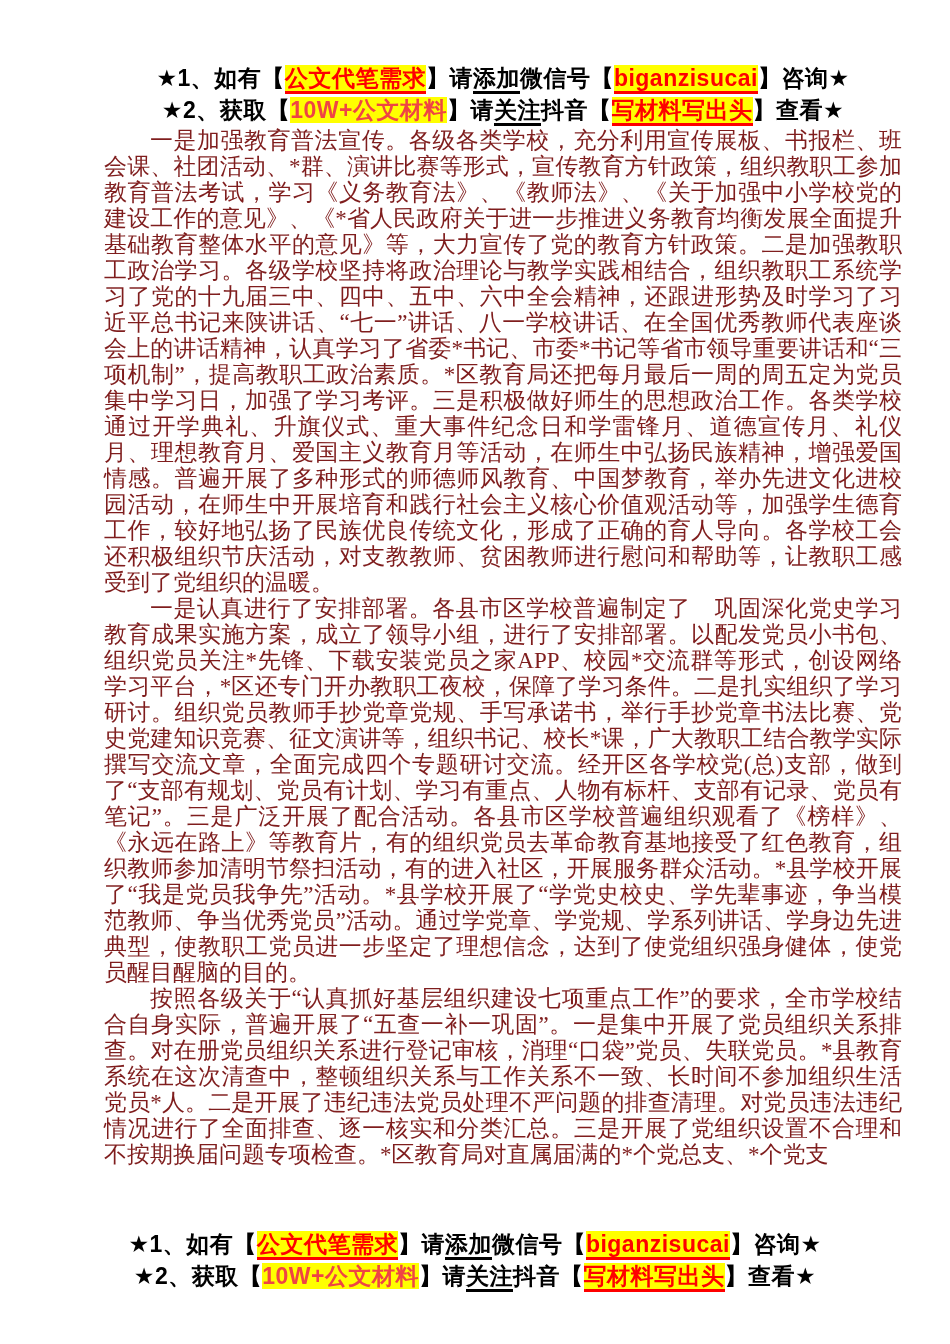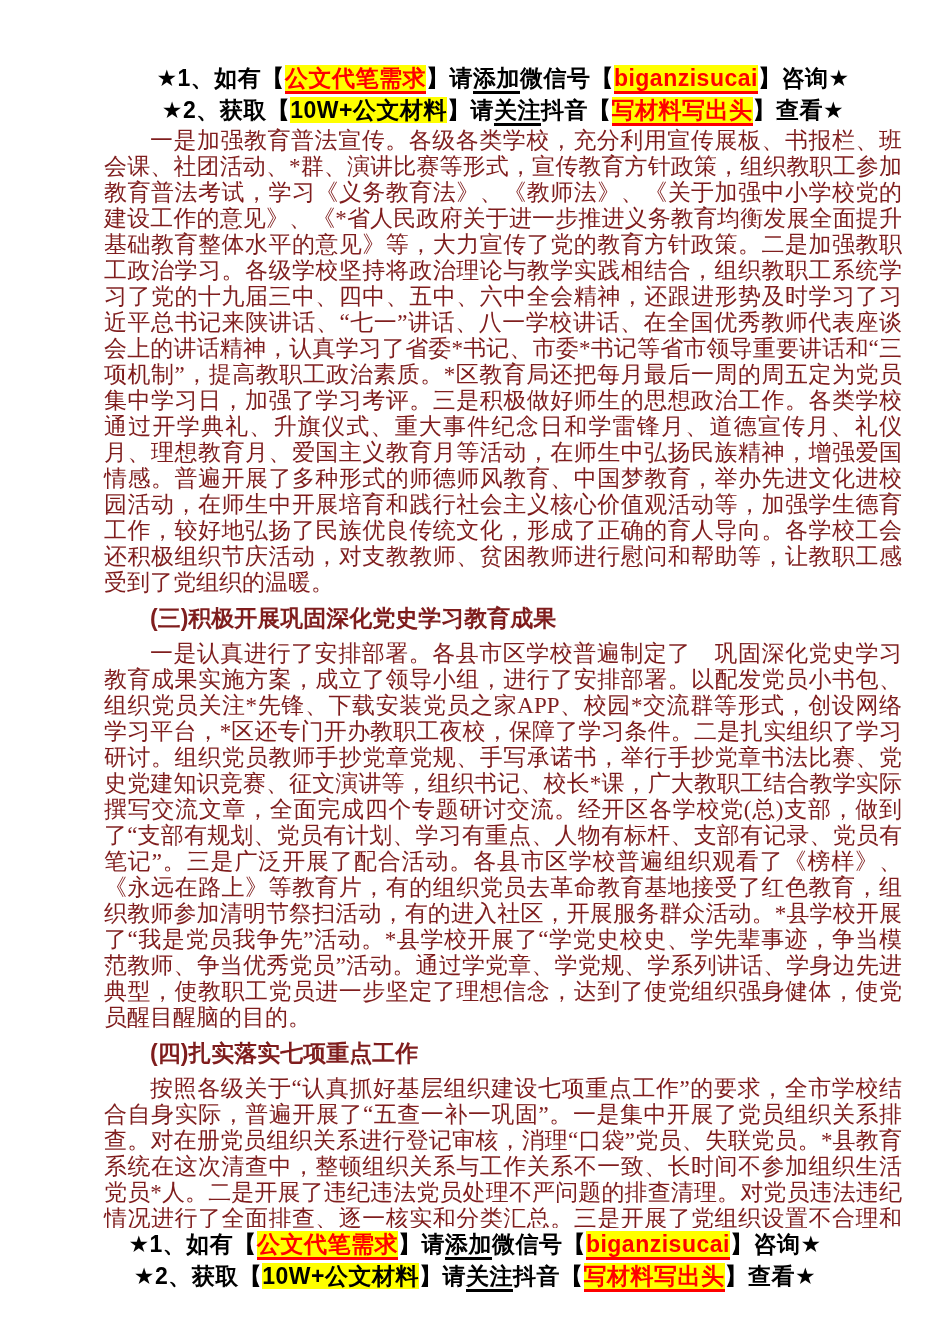--- a/index.html
+++ b/index.html
@@ -26,21 +26,21 @@
     position: absolute;
     left: 0;
     top: 1228px;
     width: 950px;
     height: 116px;
     background: #ffffff;
     padding: 0 104px;
   }
   .seg { white-space: pre-wrap; }
   .seg-u   { border-bottom: 3px solid #000000; }
-  .seg-hl  { background: #ffff00; color: #000000; }
+  .seg-hl  { background: #ffff00; color: #ef4444; }
   .seg-hlu { background: #ffff00; color: #fe0000; border-bottom: 3px solid #fe0000; }
   
   .doc-body {
     margin-top: 2px;
     color: #7f1d1d;
   }
   .blk-paragraph {
     font-family: "Liberation Serif", "DejaVu Serif", serif;
     font-size: 23px;
     line-height: 26px;
@@ -61,23 +61,21 @@
 
 <div class="page">
 
   <div class="promo promo-top">
     <div class="promo-line"><span class="seg seg-plain">★1、如有【</span><span class="seg seg-hlu">公文代笔需求</span><span class="seg seg-plain">】请</span><span class="seg seg-u">添加</span><span class="seg seg-plain">微信号【</span><span class="seg seg-hlu">biganzisucai</span><span class="seg seg-plain">】咨询★</span></div>
     <div class="promo-line"><span class="seg seg-plain">★2、获取【</span><span class="seg seg-hl">10W+公文材料</span><span class="seg seg-plain">】请</span><span class="seg seg-u">关注</span><span class="seg seg-plain">抖音【</span><span class="seg seg-hlu">写材料写出头</span><span class="seg seg-plain">】查看★</span></div>
   </div>
 
   <div class="doc-body">
       <p class="blk-paragraph">一是加强教育普法宣传。各级各类学校，充分利用宣传展板、书报栏、班会课、社团活动、*群、演讲比赛等形式，宣传教育方针政策，组织教职工参加教育普法考试，学习《义务教育法》、《教师法》、《关于加强中小学校党的建设工作的意见》、《*省人民政府关于进一步推进义务教育均衡发展全面提升基础教育整体水平的意见》等，大力宣传了党的教育方针政策。二是加强教职工政治学习。各级学校坚持将政治理论与教学实践相结合，组织教职工系统学习了党的十九届三中、四中、五中、六中全会精神，还跟进形势及时学习了习近平总书记来陕讲话、“七一”讲话、八一学校讲话、在全国优秀教师代表座谈会上的讲话精神，认真学习了省委*书记、市委*书记等省市领导重要讲话和“三项机制”，提高教职工政治素质。*区教育局还把每月最后一周的周五定为党员集中学习日，加强了学习考评。三是积极做好师生的思想政治工作。各类学校通过开学典礼、升旗仪式、重大事件纪念日和学雷锋月、道德宣传月、礼仪月、理想教育月、爱国主义教育月等活动，在师生中弘扬民族精神，增强爱国情感。普遍开展了多种形式的师德师风教育、中国梦教育，举办先进文化进校园活动，在师生中开展培育和践行社会主义核心价值观活动等，加强学生德育工作，较好地弘扬了民族优良传统文化，形成了正确的育人导向。各学校工会还积极组织节庆活动，对支教教师、贫困教师进行慰问和帮助等，让教职工感受到了党组织的温暖。</p>
-      <h3 class="blk-heading">(三)积极开展巩固深化党史学习教育成果</h3>
       <p class="blk-paragraph">一是认真进行了安排部署。各县市区学校普遍制定了　巩固深化党史学习教育成果实施方案，成立了领导小组，进行了安排部署。以配发党员小书包、组织党员关注*先锋、下载安装党员之家APP、校园*交流群等形式，创设网络学习平台，*区还专门开办教职工夜校，保障了学习条件。二是扎实组织了学习研讨。组织党员教师手抄党章党规、手写承诺书，举行手抄党章书法比赛、党史党建知识竞赛、征文演讲等，组织书记、校长*课，广大教职工结合教学实际撰写交流文章，全面完成四个专题研讨交流。经开区各学校党(总)支部，做到了“支部有规划、党员有计划、学习有重点、人物有标杆、支部有记录、党员有笔记”。三是广泛开展了配合活动。各县市区学校普遍组织观看了《榜样》、《永远在路上》等教育片，有的组织党员去革命教育基地接受了红色教育，组织教师参加清明节祭扫活动，有的进入社区，开展服务群众活动。*县学校开展了“我是党员我争先”活动。*县学校开展了“学党史校史、学先辈事迹，争当模范教师、争当优秀党员”活动。通过学党章、学党规、学系列讲话、学身边先进典型，使教职工党员进一步坚定了理想信念，达到了使党组织强身健体，使党员醒目醒脑的目的。</p>
-      <h3 class="blk-heading">(四)扎实落实七项重点工作</h3>
       <p class="blk-paragraph">按照各级关于“认真抓好基层组织建设七项重点工作”的要求，全市学校结合自身实际，普遍开展了“五查一补一巩固”。一是集中开展了党员组织关系排查。对在册党员组织关系进行登记审核，消理“口袋”党员、失联党员。*县教育系统在这次清查中，整顿组织关系与工作关系不一致、长时间不参加组织生活党员*人。二是开展了违纪违法党员处理不严问题的排查清理。对党员违法违纪情况进行了全面排查、逐一核实和分类汇总。三是开展了党组织设置不合理和不按期换届问题专项检查。*区教育局对直属届满的*个党总支、*个党支</p>
     </div>
 
   <div class="promo promo-bottom">
     <div class="promo-line"><span class="seg seg-plain">★1、如有【</span><span class="seg seg-hlu">公文代笔需求</span><span class="seg seg-plain">】请</span><span class="seg seg-u">添加</span><span class="seg seg-plain">微信号【</span><span class="seg seg-hlu">biganzisucai</span><span class="seg seg-plain">】咨询★</span></div>
     <div class="promo-line"><span class="seg seg-plain">★2、获取【</span><span class="seg seg-hl">10W+公文材料</span><span class="seg seg-plain">】请</span><span class="seg seg-u">关注</span><span class="seg seg-plain">抖音【</span><span class="seg seg-hlu">写材料写出头</span><span class="seg seg-plain">】查看★</span></div>
   </div>
 
 </div>
 

